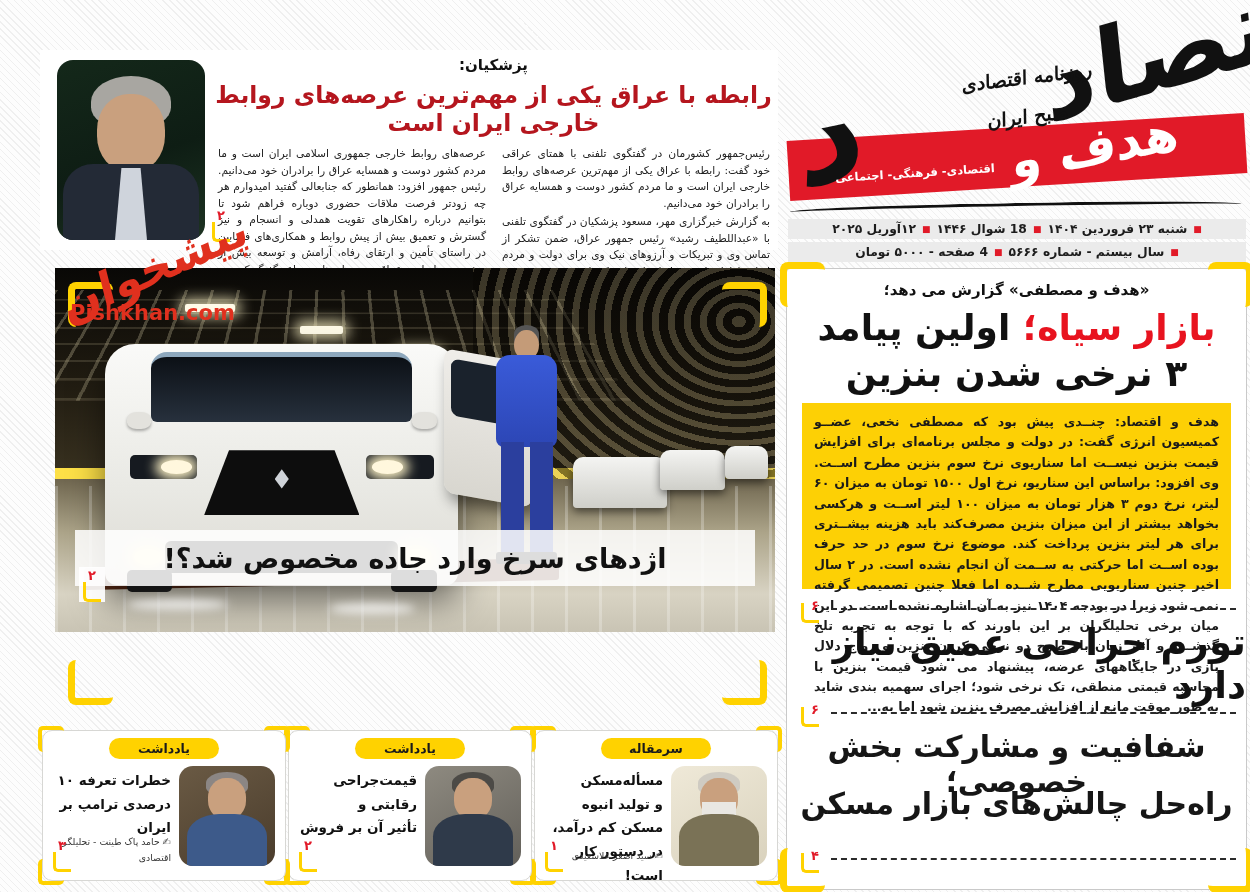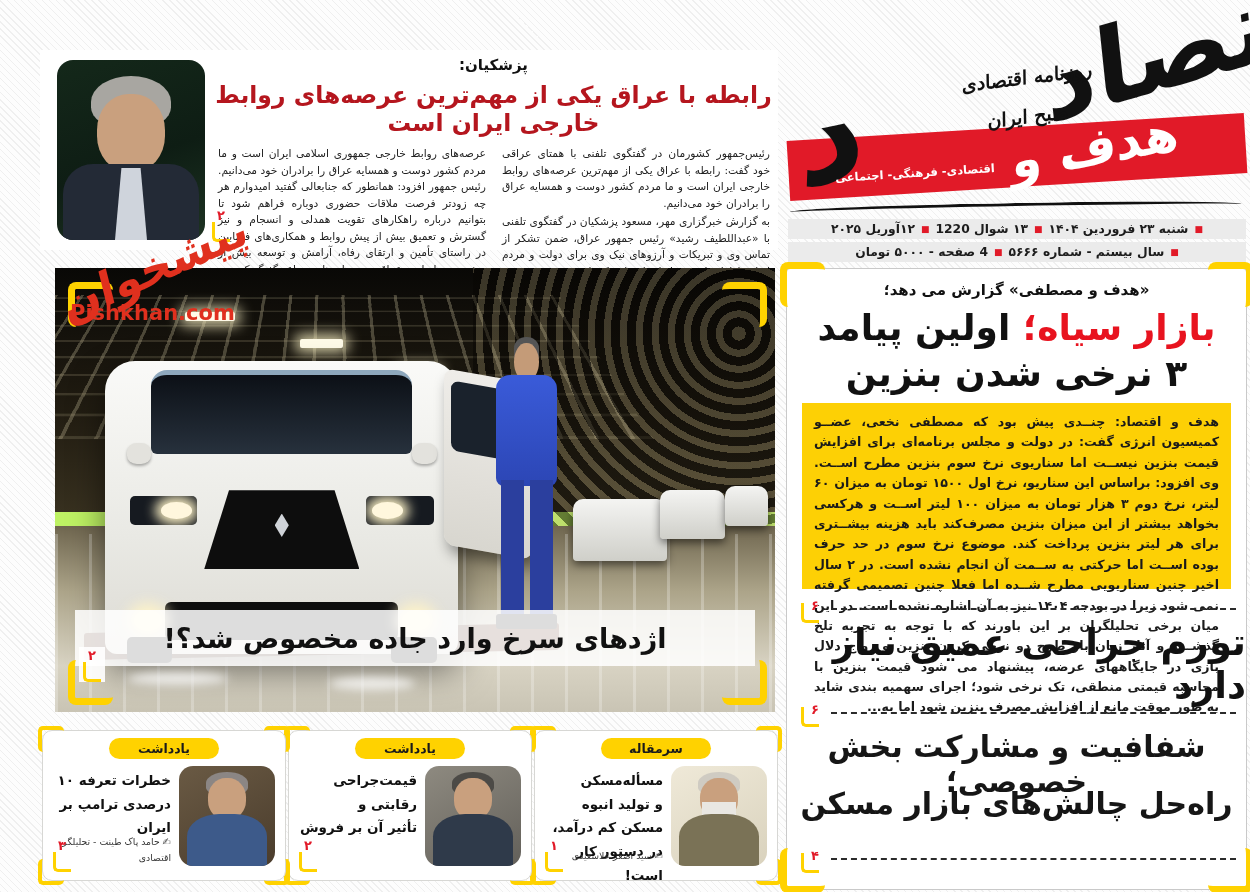--- a/index.html
+++ b/index.html
@@ -61,21 +61,21 @@
   .top-headline{margin-top:7px;font-size:23.5px;font-weight:bold;color:#b5161e;}
   .top-body{position:absolute;left:178px;right:8px;top:96px;bottom:10px;direction:rtl;display:flex;gap:16px;}
   .top-body .col{flex:1;font-size:10.7px;line-height:1.55;color:#222;text-align:justify;}
   .top-body .col p{margin:0 0 2px 0;}
   .topbox .corner-pg{position:absolute;left:172px;bottom:8px;display:flex;flex-direction:column;align-items:center;}
   
   .wm-fa{left:55px;top:240px;font-size:46px;font-weight:bold;color:#e0301e;z-index:7;
          transform:rotate(-24deg) skewX(-10deg);letter-spacing:2px;}
   .wm-en{left:70px;top:301px;font-size:21px;font-weight:bold;color:#e0301e;z-index:7;}
   
-  .photo{left:55px;top:268px;width:720px;height:444px;overflow:hidden;background:#bef264;z-index:1;}
+  .photo{left:55px;top:268px;width:720px;height:364px;overflow:hidden;background:#fde047;z-index:1;}
   .ph-ceiling{position:absolute;left:0;top:0;width:100%;height:55%;
       background:linear-gradient(#090806,#221d12 60%,#37301f 100%);}
   .ph-beams{position:absolute;left:0;top:6%;width:70%;height:30%;opacity:.8;
       background:repeating-linear-gradient(93deg,rgba(220,210,170,.35) 0 3px,transparent 3px 26px),
                  repeating-linear-gradient(0deg,rgba(200,190,150,.22) 0 2px,transparent 2px 16px);
       transform:perspective(300px) rotateX(38deg);transform-origin:top;}
   .ph-tunnel{position:absolute;right:0;top:0;width:42%;height:82%;opacity:.9;
       background:repeating-radial-gradient(ellipse 120% 100% at 88% 18%,rgba(190,175,130,.30) 0 7px,rgba(8,6,3,.55) 7px 16px);}
   .ph-floor{position:absolute;left:0;bottom:0;width:100%;height:42%;
       background:linear-gradient(#6f664f,#aca489 35%,#d8d3c3 75%,#c9c4b4);}
@@ -169,21 +169,21 @@
   <div class="abs mast-subtitle">
     <div>روزنامه اقتصادی</div>
     <div>صبح ایران</div>
   </div>
   <div class="abs logo-swoosh"></div>
 
   <div class="abs daterow" style="top:219px;">
     <span class="sq">■</span>
     <span>شنبه ۲۳ فروردین ۱۴۰۴</span>
     <span class="sq">■</span>
-    <span>۱۳ شوال 1220</span>
+    <span>18 شوال ۱۴۴۶</span>
     <span class="sq">■</span>
     <span>۱۲آوریل ۲۰۲۵</span>
   </div>
   <div class="abs daterow" style="top:242px;">
     <span class="sq">■</span>
     <span>سال بیستم - شماره ۵۶۶۶</span>
     <span class="sq">■</span>
     <span>4 صفحه - ۵۰۰۰ تومان</span>
   </div>
 

